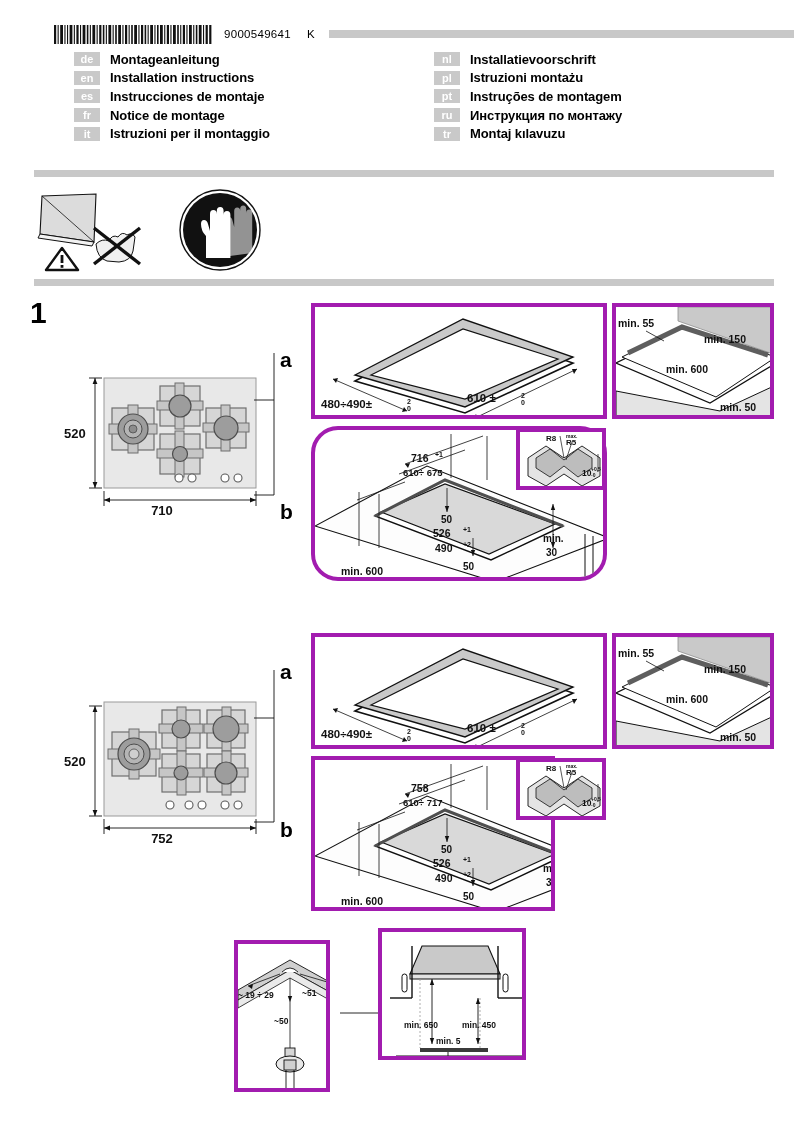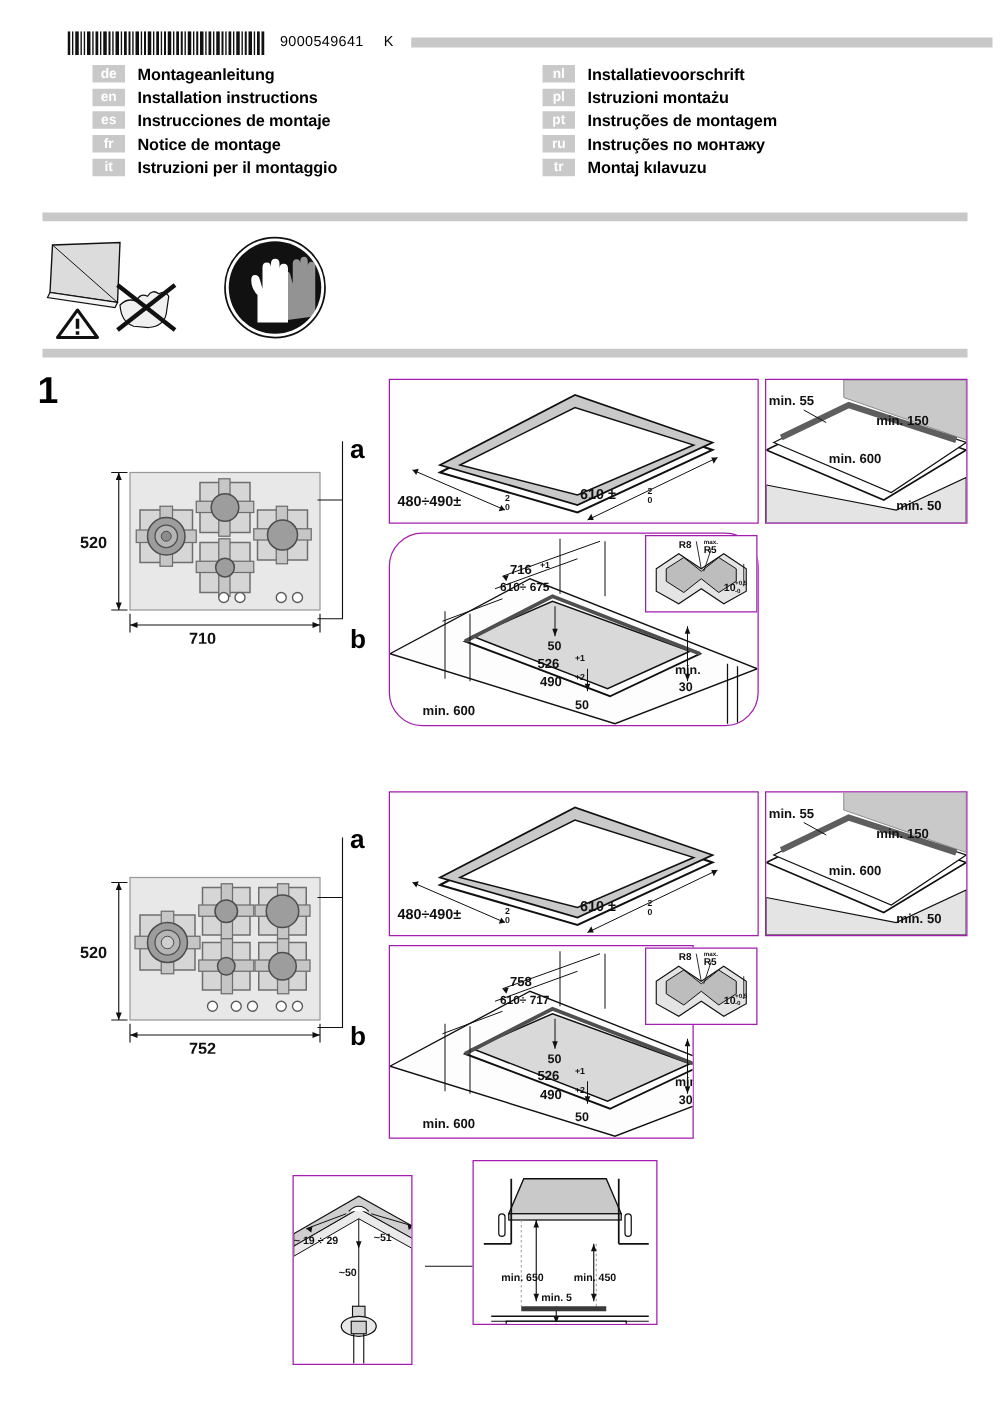--- a/index.html
+++ b/index.html
@@ -41,21 +41,21 @@
   
   .picto-area { position: absolute; left: 34px; top: 188px; width: 740px; height: 84px; }
 
   
   .step-num {
     position: absolute; left: 30px; top: 296px;
     font-size: 30px; font-weight: bold; font-family: "Liberation Sans", sans-serif;
   }
 
   
-  .panel { position: absolute; border: 1px solid #a21caf; background: #fff; overflow: hidden; }
+  .panel { position: absolute; border: 4px solid #a21caf; background: #fff; overflow: hidden; }
   .hobbox { position: absolute; }
 
   .ab-label { position: absolute; font-size: 21px; font-weight: bold; }
 
   svg { display: block; }
   .dimtxt { font-family: "Liberation Sans", sans-serif; font-weight: bold; }
 </style>
 </head>
 <body>
 
@@ -152,21 +152,21 @@
         <div class="lang-row">
           <span class="lang-code">pl</span>
           <span class="lang-title">Istruzioni montażu</span>
         </div>
         <div class="lang-row">
           <span class="lang-code">pt</span>
           <span class="lang-title">Instruções de montagem</span>
         </div>
         <div class="lang-row">
           <span class="lang-code">ru</span>
-          <span class="lang-title">Instruções по монтажу</span>
+          <span class="lang-title">Инструкция по монтажу</span>
         </div>
         <div class="lang-row">
           <span class="lang-code">tr</span>
           <span class="lang-title">Montaj kılavuzu</span>
         </div>
       </div>
     </div>
   </div>
 
   <div class="rule" style="top:170px;"></div>

